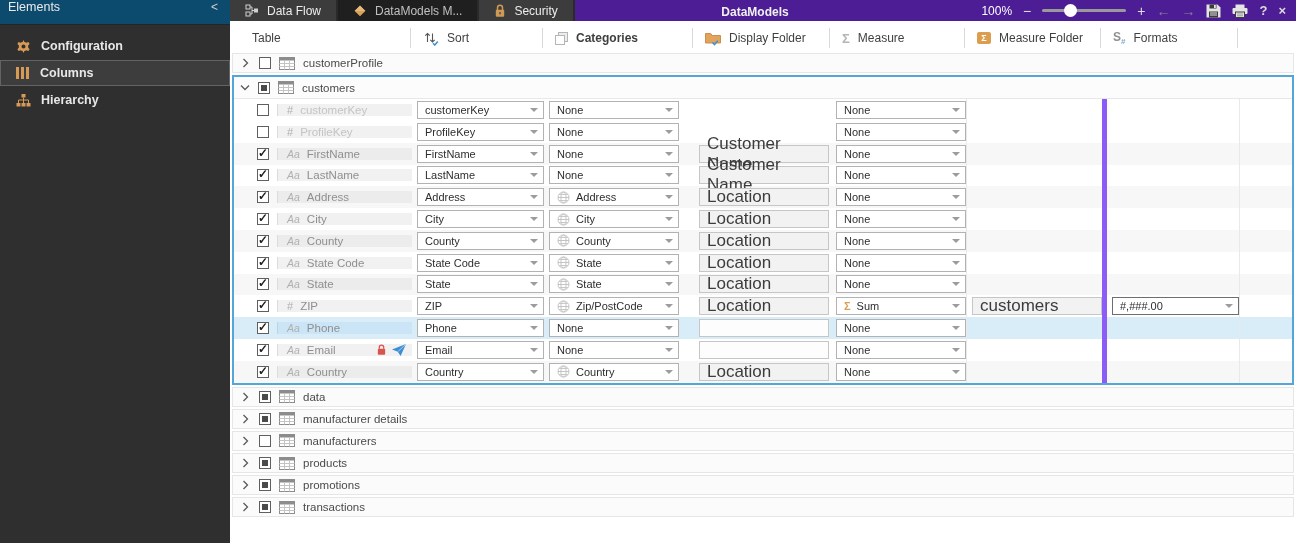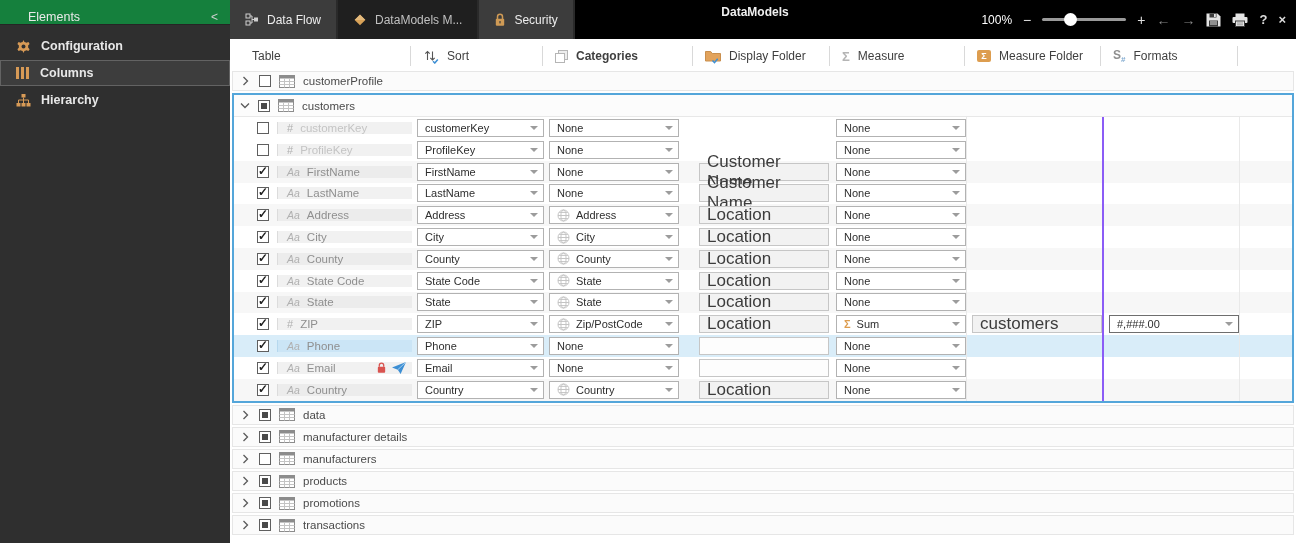--- a/index.html
+++ b/index.html
@@ -3,34 +3,34 @@
 <meta charset="utf-8">
 <style>
   * { box-sizing: border-box; }
   html,body { margin:0; padding:0; }
   body { width:1296px; height:543px; overflow:hidden; background:#fff;
          font-family:"Liberation Sans", sans-serif; }
   .app { display:flex; width:1296px; height:543px; }
 
   
   .sidebar { width:230px; flex:none; background:#2f2f2f; display:flex; flex-direction:column; }
-  .sidebar-header { height:25px; background:#15803d; color:#e9e9e9; font-size:12.5px;
-    display:flex; align-items:flex-end; justify-content:space-between; padding:0 12px 0 28px;
+  .sidebar-header { height:25px; background:#0c4a6e; color:#e9e9e9; font-size:12.5px;
+    display:flex; align-items:flex-start; justify-content:space-between; padding:0 12px 0 8px;
     border-bottom:1px solid #252525; }
   .collapse { color:#cfcfcf; font-size:12px; cursor:pointer; }
   .side-nav { padding-top:7px; }
   .side-item { height:26px; margin:1px 0; display:flex; align-items:center; gap:10px;
     padding-left:15px; font-size:12.5px; font-weight:bold; color:#e8e8e8; cursor:pointer;
     border:1px solid transparent; }
   .side-item.sel { background:#3d3d3d; border:1px solid #636363; }
   .ic { display:inline-flex; align-items:center; justify-content:center; }
 
   
   .right { flex:1; display:flex; flex-direction:column; min-width:0; }
-  .topbar { height:39px; background:#000000; color:#ededed; display:flex; align-items:stretch;
+  .topbar { height:21px; background:#4c1d95; color:#ededed; display:flex; align-items:stretch;
     position:relative; flex:none;justify-content:flex-end; }
   .tabs { display:flex; z-index:2; }
   .tab { display:flex; align-items:center; gap:8px; padding:0 15px; font-size:12px;
     background:#3c3c3c; border-right:2px solid #2a2a2a; cursor:pointer; white-space:nowrap; }
   .tab.active { background:#1f1f1f; color:#c0c0c0; }
   .tb-title { position:absolute; left:0; right:16px; top:0; height:25px; line-height:25px;
     text-align:center; font-size:12px; font-weight:bold; color:#f0f0f0; pointer-events:none; }
   .controls { margin-left:auto; display:flex; align-items:center; gap:11px; padding-right:10px;
     font-size:12px; z-index:2; }
   .zoom-label { color:#fff; }
@@ -76,21 +76,21 @@
   .crow.hl .band { background:#cbe5f6; border-left-color:#b6d8ee; }
   .typ { color:#b0b0b0; font-size:10.5px; font-style:italic; flex:none; }
   .typ.num { font-style:normal; font-size:11px; }
   .cname { color:#8f8f8f; white-space:nowrap; }
   .crow.dim .cname { color:#c4c4c4; }
   .badges { margin-left:auto; display:flex; gap:5px; padding-right:6px; align-items:center; }
 
   .cell { flex:none; display:flex; align-items:center; }
   .c-sort{width:132px;} .c-cat{width:150px;} .c-df{width:137px;} .c-meas{width:135px;}
   .c-mf{width:136px; border-left:1px solid #e9e9e9;}
-  .c-fmt{width:137px; border-left:2px solid #8b5cf6;}
+  .c-fmt{width:137px; border-left:5px solid #8b5cf6;}
   .c-fill{flex:1; border-left:1px solid #e9e9e9;}
 
   .dd { width:130px; height:18px; margin-left:5px; background:#fff; border:1px solid #b2b2b2;
     display:flex; align-items:center; padding:0 5px 0 7px; gap:6px; font-size:11px;
     color:#2e2e2e; cursor:pointer; }
   .dd.dark { border-color:#6e6e6e; }
   .caret { margin-left:auto; width:0; height:0; border-left:4px solid transparent;
     border-right:4px solid transparent; border-top:4px solid #9c9c9c; }
   .tbx { width:130px; height:18px; margin-left:5px; background:#f2f2f2; border:1px solid #c6c6c6;
     display:flex; align-items:center; padding-left:7px; font-size:17px; color:#3c3c3c; }

